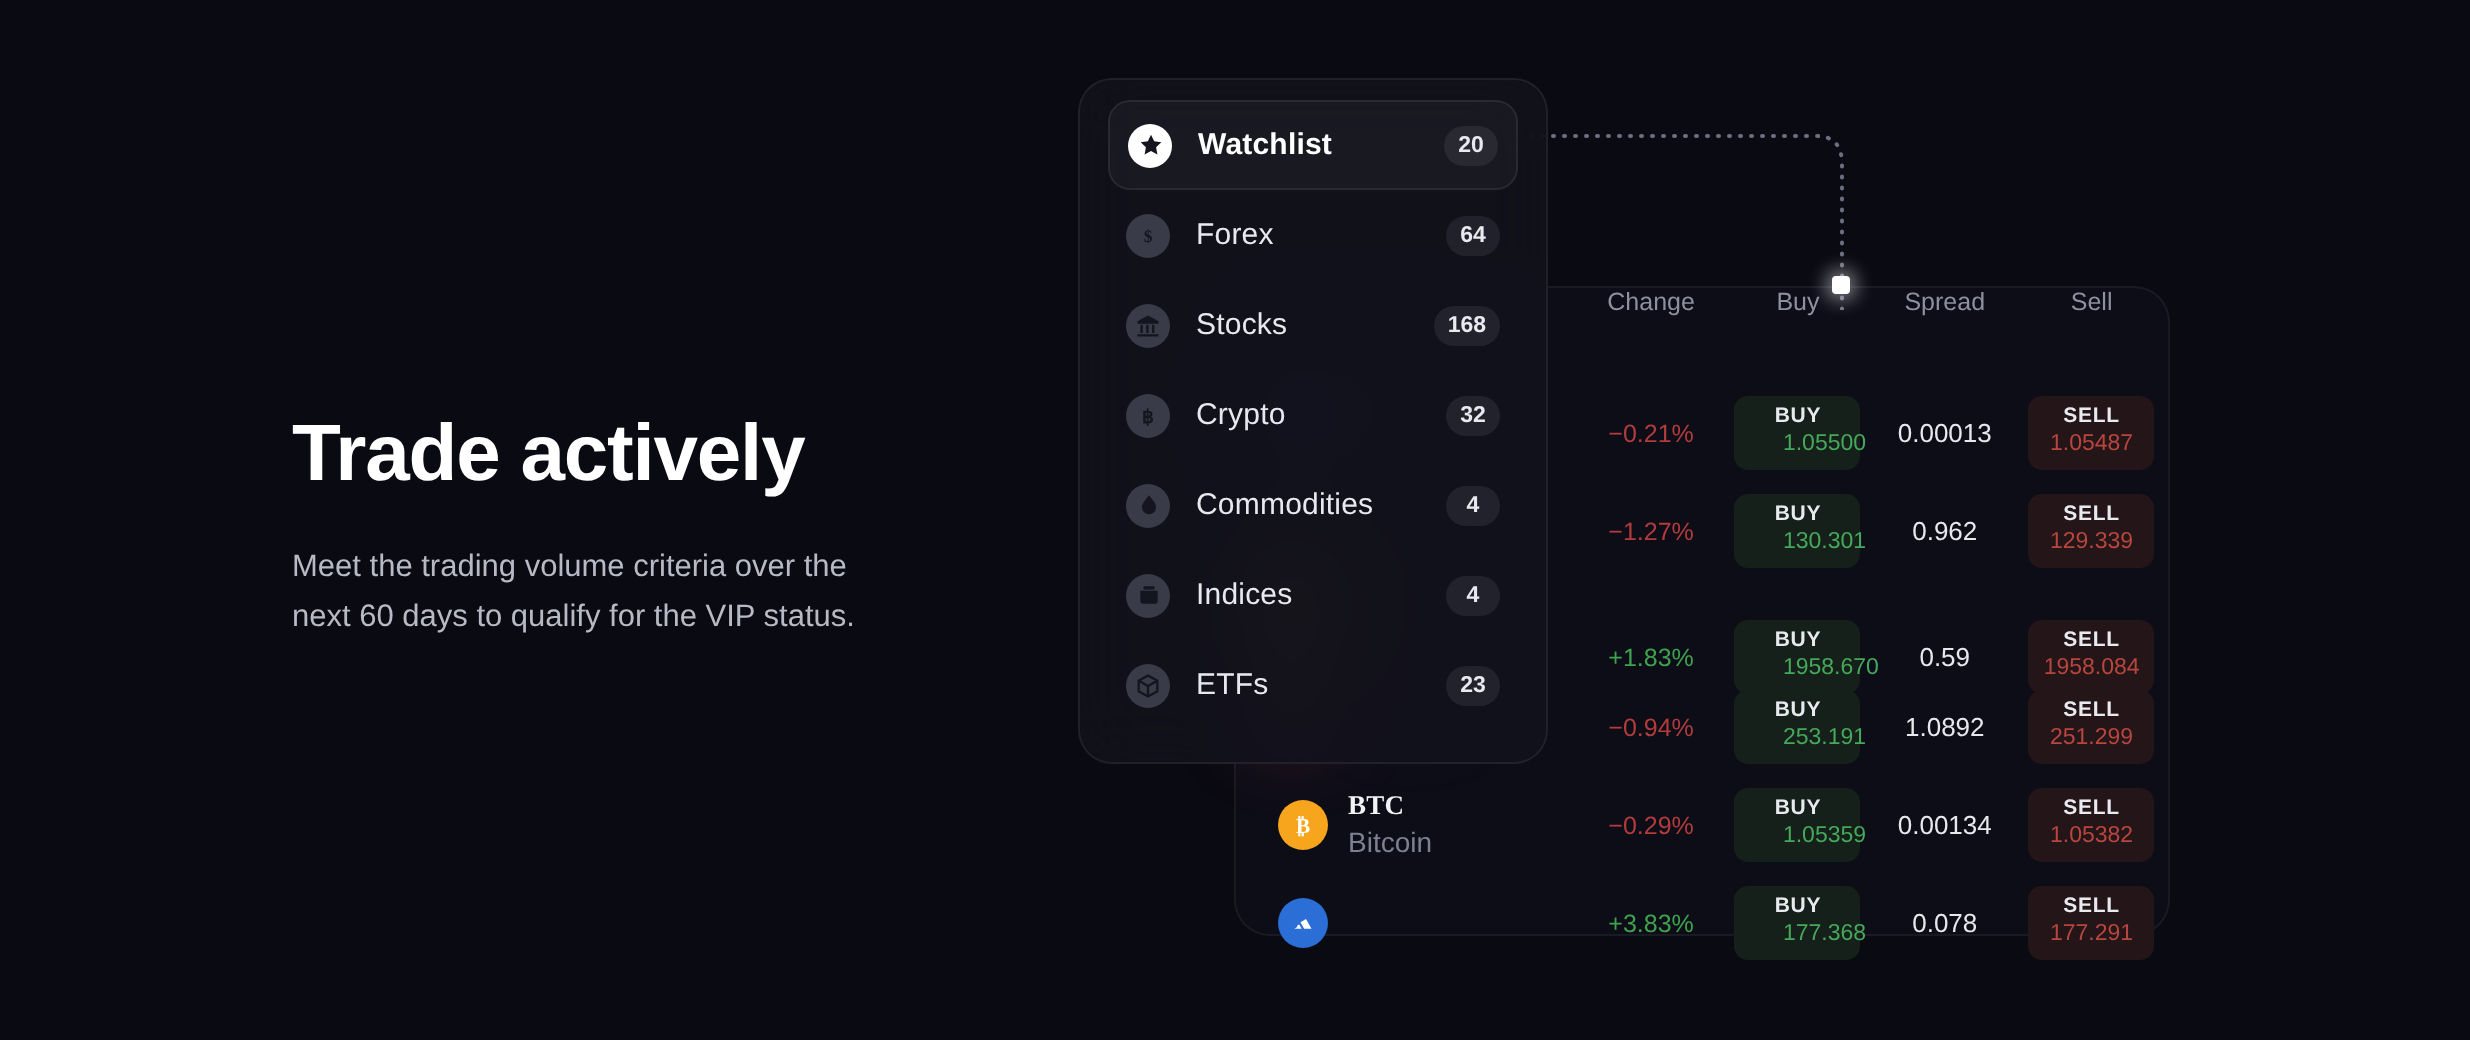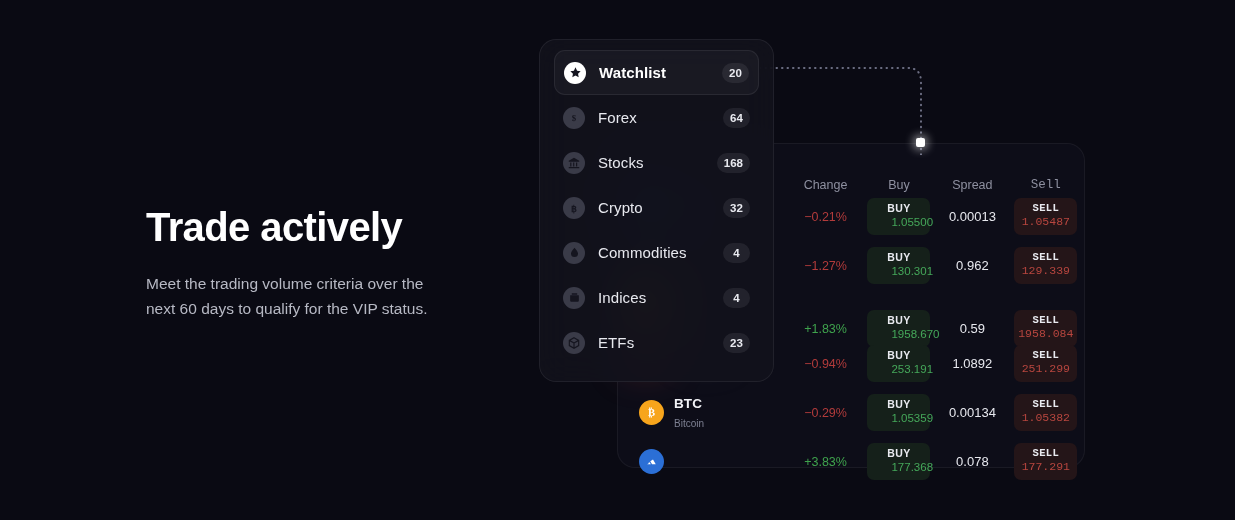--- a/index.html
+++ b/index.html
@@ -28,48 +28,48 @@
     width:468px; height:325px;
     background:#0d0d18;
     border:1px solid rgba(255,255,255,0.055);
     border-radius:18px;
   }
   .blur-blob{ position:absolute; border-radius:50%; filter:blur(20px); pointer-events:none; }
 
   .table{ position:absolute; inset:0; }
   .thead{
     position:absolute; top:0; left:0; right:0; height:48px;
-    display:flex; align-items:flex-end;
+    display:flex; align-items:flex-start;
   }
   .th{
     font-size:12.5px; color:#8e90a0; font-weight:400; text-align:center;
   }
   .col-inst{ width:176px; }
   .col-chg { width:72px; }
   .col-buy { width:78px; }
   .col-spr { width:72px; }
-  .col-sel { width:78px;font-family:Liberation Mono, monospace; }
+  .col-sel { width:78px; }
 
   .row{
     position:absolute; left:0; right:0; height:49px;
     display:flex; align-items:center;justify-content:space-between;
   }
 
   .inst{ display:flex; align-items:center; padding-left:21px; }
   .coin{
     width:25px; height:25px; border-radius:50%;
     display:flex; align-items:center; justify-content:center;
     font-size:15px; font-weight:700; color:#fff; flex:none;
     margin-right:10px;
   }
   .coin.btc{ background:#f7a51c; color:#fff; }
   .coin.ads{ background:#2b6fd6; }
   .inst-text{ line-height:1.18; }
-  .inst-sym{ font-size:13.5px; font-weight:700; color:#f2f3f7; letter-spacing:0.1px; }
-  .inst-name{ font-size:10px; color:#7d8092; margin-top:2px; }
+  .inst-sym{ font-size:13.5px; font-weight:700; color:#f2f3f7; letter-spacing:0.1px;font-family:Liberation Serif, serif; }
+  .inst-name{ font-size:14px; color:#7d8092; margin-top:2px; }
 
   .chg{ font-size:12.5px; text-align:center; font-weight:400; }
   .chg.up{ color:#3fa34d; }
   .chg.down{ color:#b23b3b; }
 
   .spread{ font-size:13px; color:#e7e8ee; text-align:center; }
 
   .pill{
     width:63px; margin:0 auto; border-radius:7px;
     padding:5px 0 6px; text-align:center; line-height:1.12;

